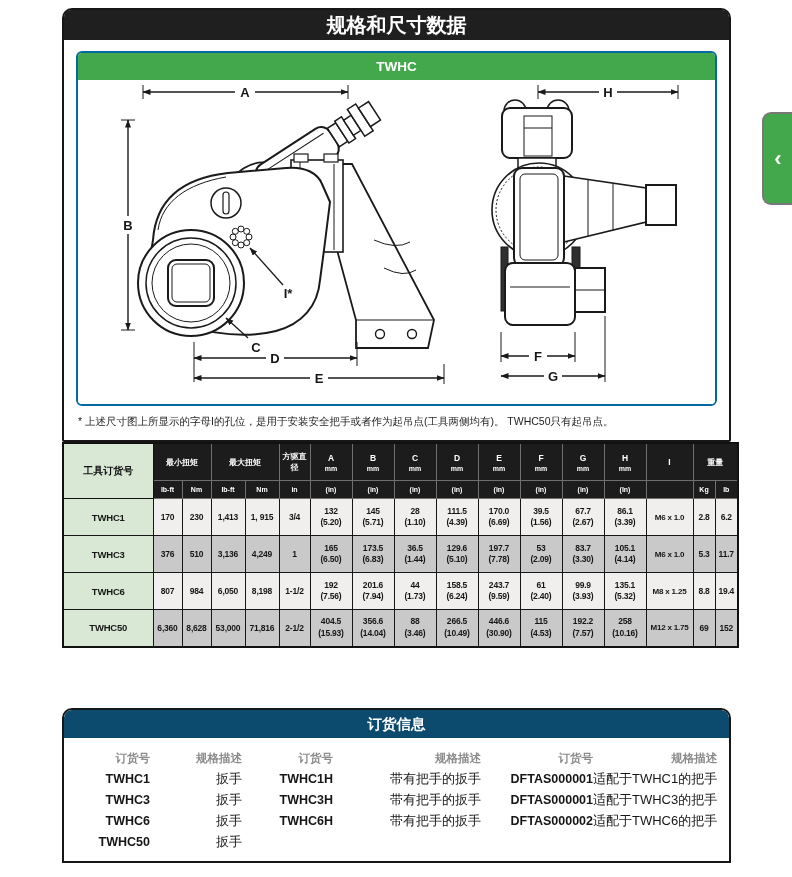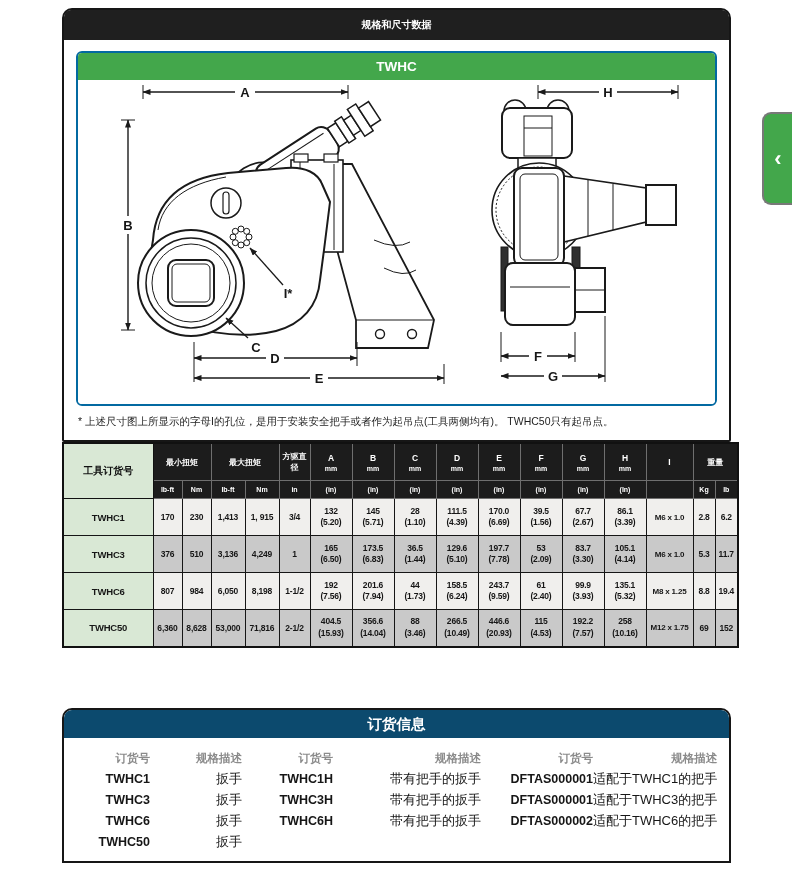--- a/index.html
+++ b/index.html
@@ -3,21 +3,21 @@
 <meta charset="utf-8">
 <style>
   html,body{margin:0;padding:0;background:#ffffff;}
   body{width:792px;height:877px;overflow:hidden;position:relative;
        font-family:"Liberation Sans","DejaVu Sans",sans-serif;color:#161616;}
   .content{position:absolute;left:62px;top:8px;width:669px;}
 
   
   .spec-box{border:2px solid #161616;border-radius:10px 10px 2px 2px;background:#fff;}
   .bar-black{background:#1f1f1f;color:#fff;text-align:center;font-weight:bold;
-             font-size:10px;height:30px;line-height:30px;border-radius:7px 7px 0 0;}
+             font-size:20px;height:30px;line-height:30px;border-radius:7px 7px 0 0;}
   .twhc-card{margin:11px 12px 0 12px;border:2px solid #0369a1;border-radius:6px;overflow:hidden;}
   .bar-green{background:#43a74b;color:#fff;text-align:center;font-weight:bold;
              font-size:13.5px;height:27px;line-height:27px;}
   .diagram-area{background:#fff;}
   .footnote{padding:9px 14px 11px 14px;font-size:10.5px;color:#1d1d1d;}
 
   
   table.spec{border-collapse:collapse;table-layout:fixed;width:675px;margin-top:0;
              border:2px solid #111;}
   table.spec th{background:#1c1c1c;color:#fff;border:1px solid #6f6f6f;
@@ -438,21 +438,21 @@
           <td class="dim-cell">
             <div>88</div>
             <div>(3.46)</div>
           </td>
           <td class="dim-cell">
             <div>266.5</div>
             <div>(10.49)</div>
           </td>
           <td class="dim-cell">
             <div>446.6</div>
-            <div>(20.93)</div>
+            <div>(30.90)</div>
           </td>
           <td class="dim-cell">
             <div>115</div>
             <div>(4.53)</div>
           </td>
           <td class="dim-cell">
             <div>192.2</div>
             <div>(7.57)</div>
           </td>
           <td class="dim-cell">

